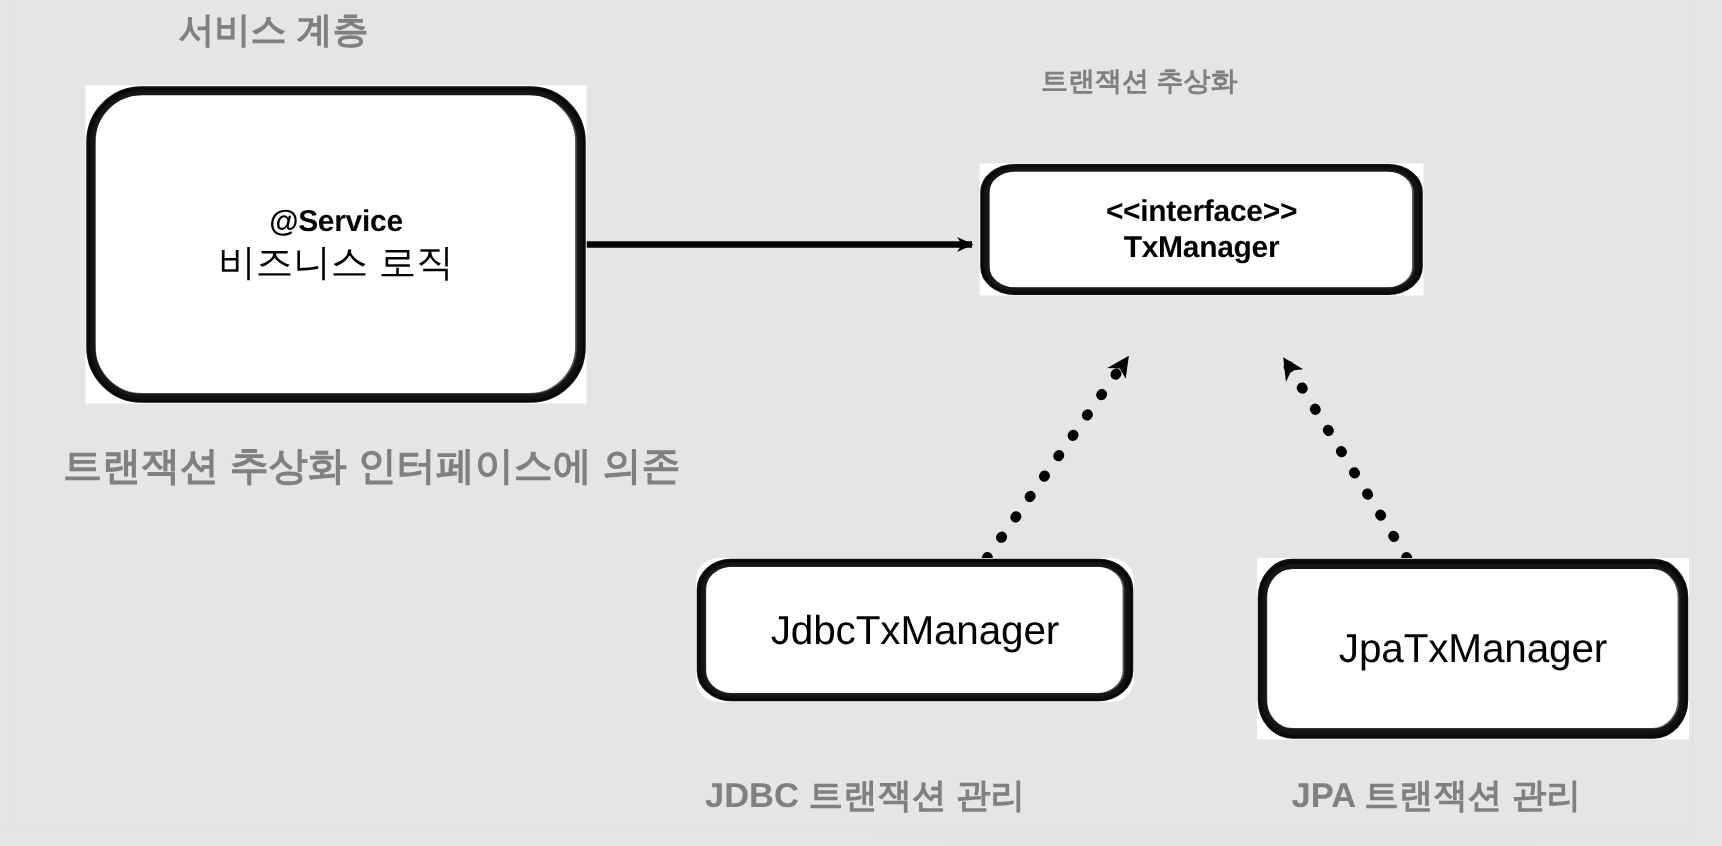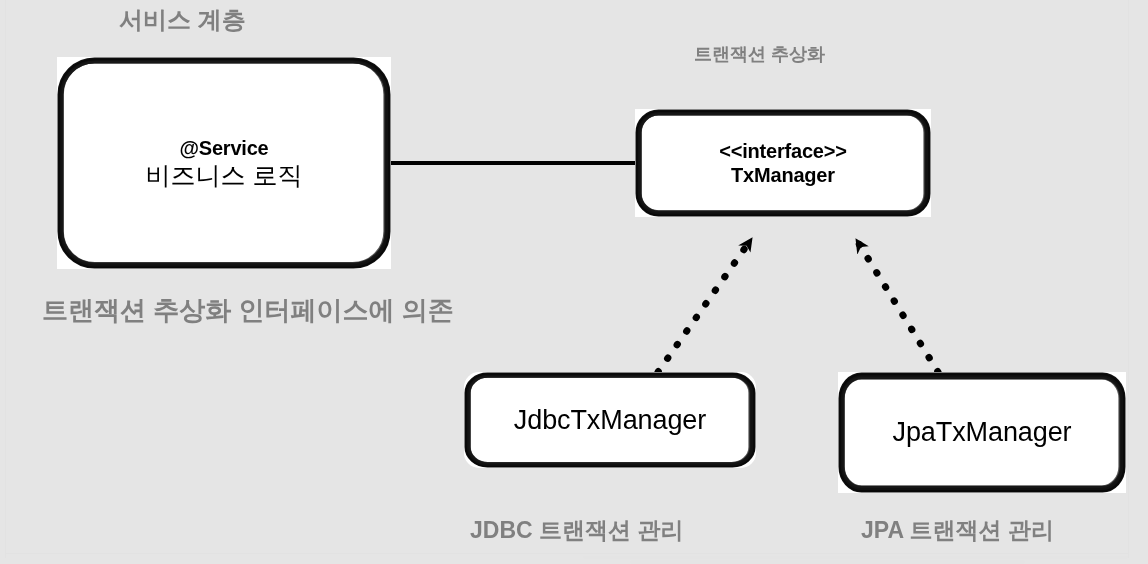--- a/index.html
+++ b/index.html
@@ -55,21 +55,21 @@
     pointer-events: none;
   }
   .node .node-text {
     position: relative;
     z-index: 2;
     line-height: 1.22;
     white-space: nowrap;
   }
 
   #node-service      { left: 57px;  top: 57px;  width: 334px; height: 212px; }
-  #node-txmanager    { left: 635px; top: 109px; width: 296px; height: 108px; }
+  #node-txmanager    { left: 653px; top: 109px; width: 296px; height: 88px; }
   #node-jdbc         { left: 464px; top: 372px; width: 292px; height: 96px; border-radius: 15px; }
   #node-jpa          { left: 838px; top: 372px; width: 288px; height: 121px; }
 
   .line-primary  { font-size: 20px; font-weight: bold; letter-spacing: -0.2px; }
   .line-secondary{ font-size: 25px; font-weight: normal; }
   .line-single   { font-size: 27px; font-weight: normal; letter-spacing: -0.1px; }
 
   
   .caption {
     position: absolute;

